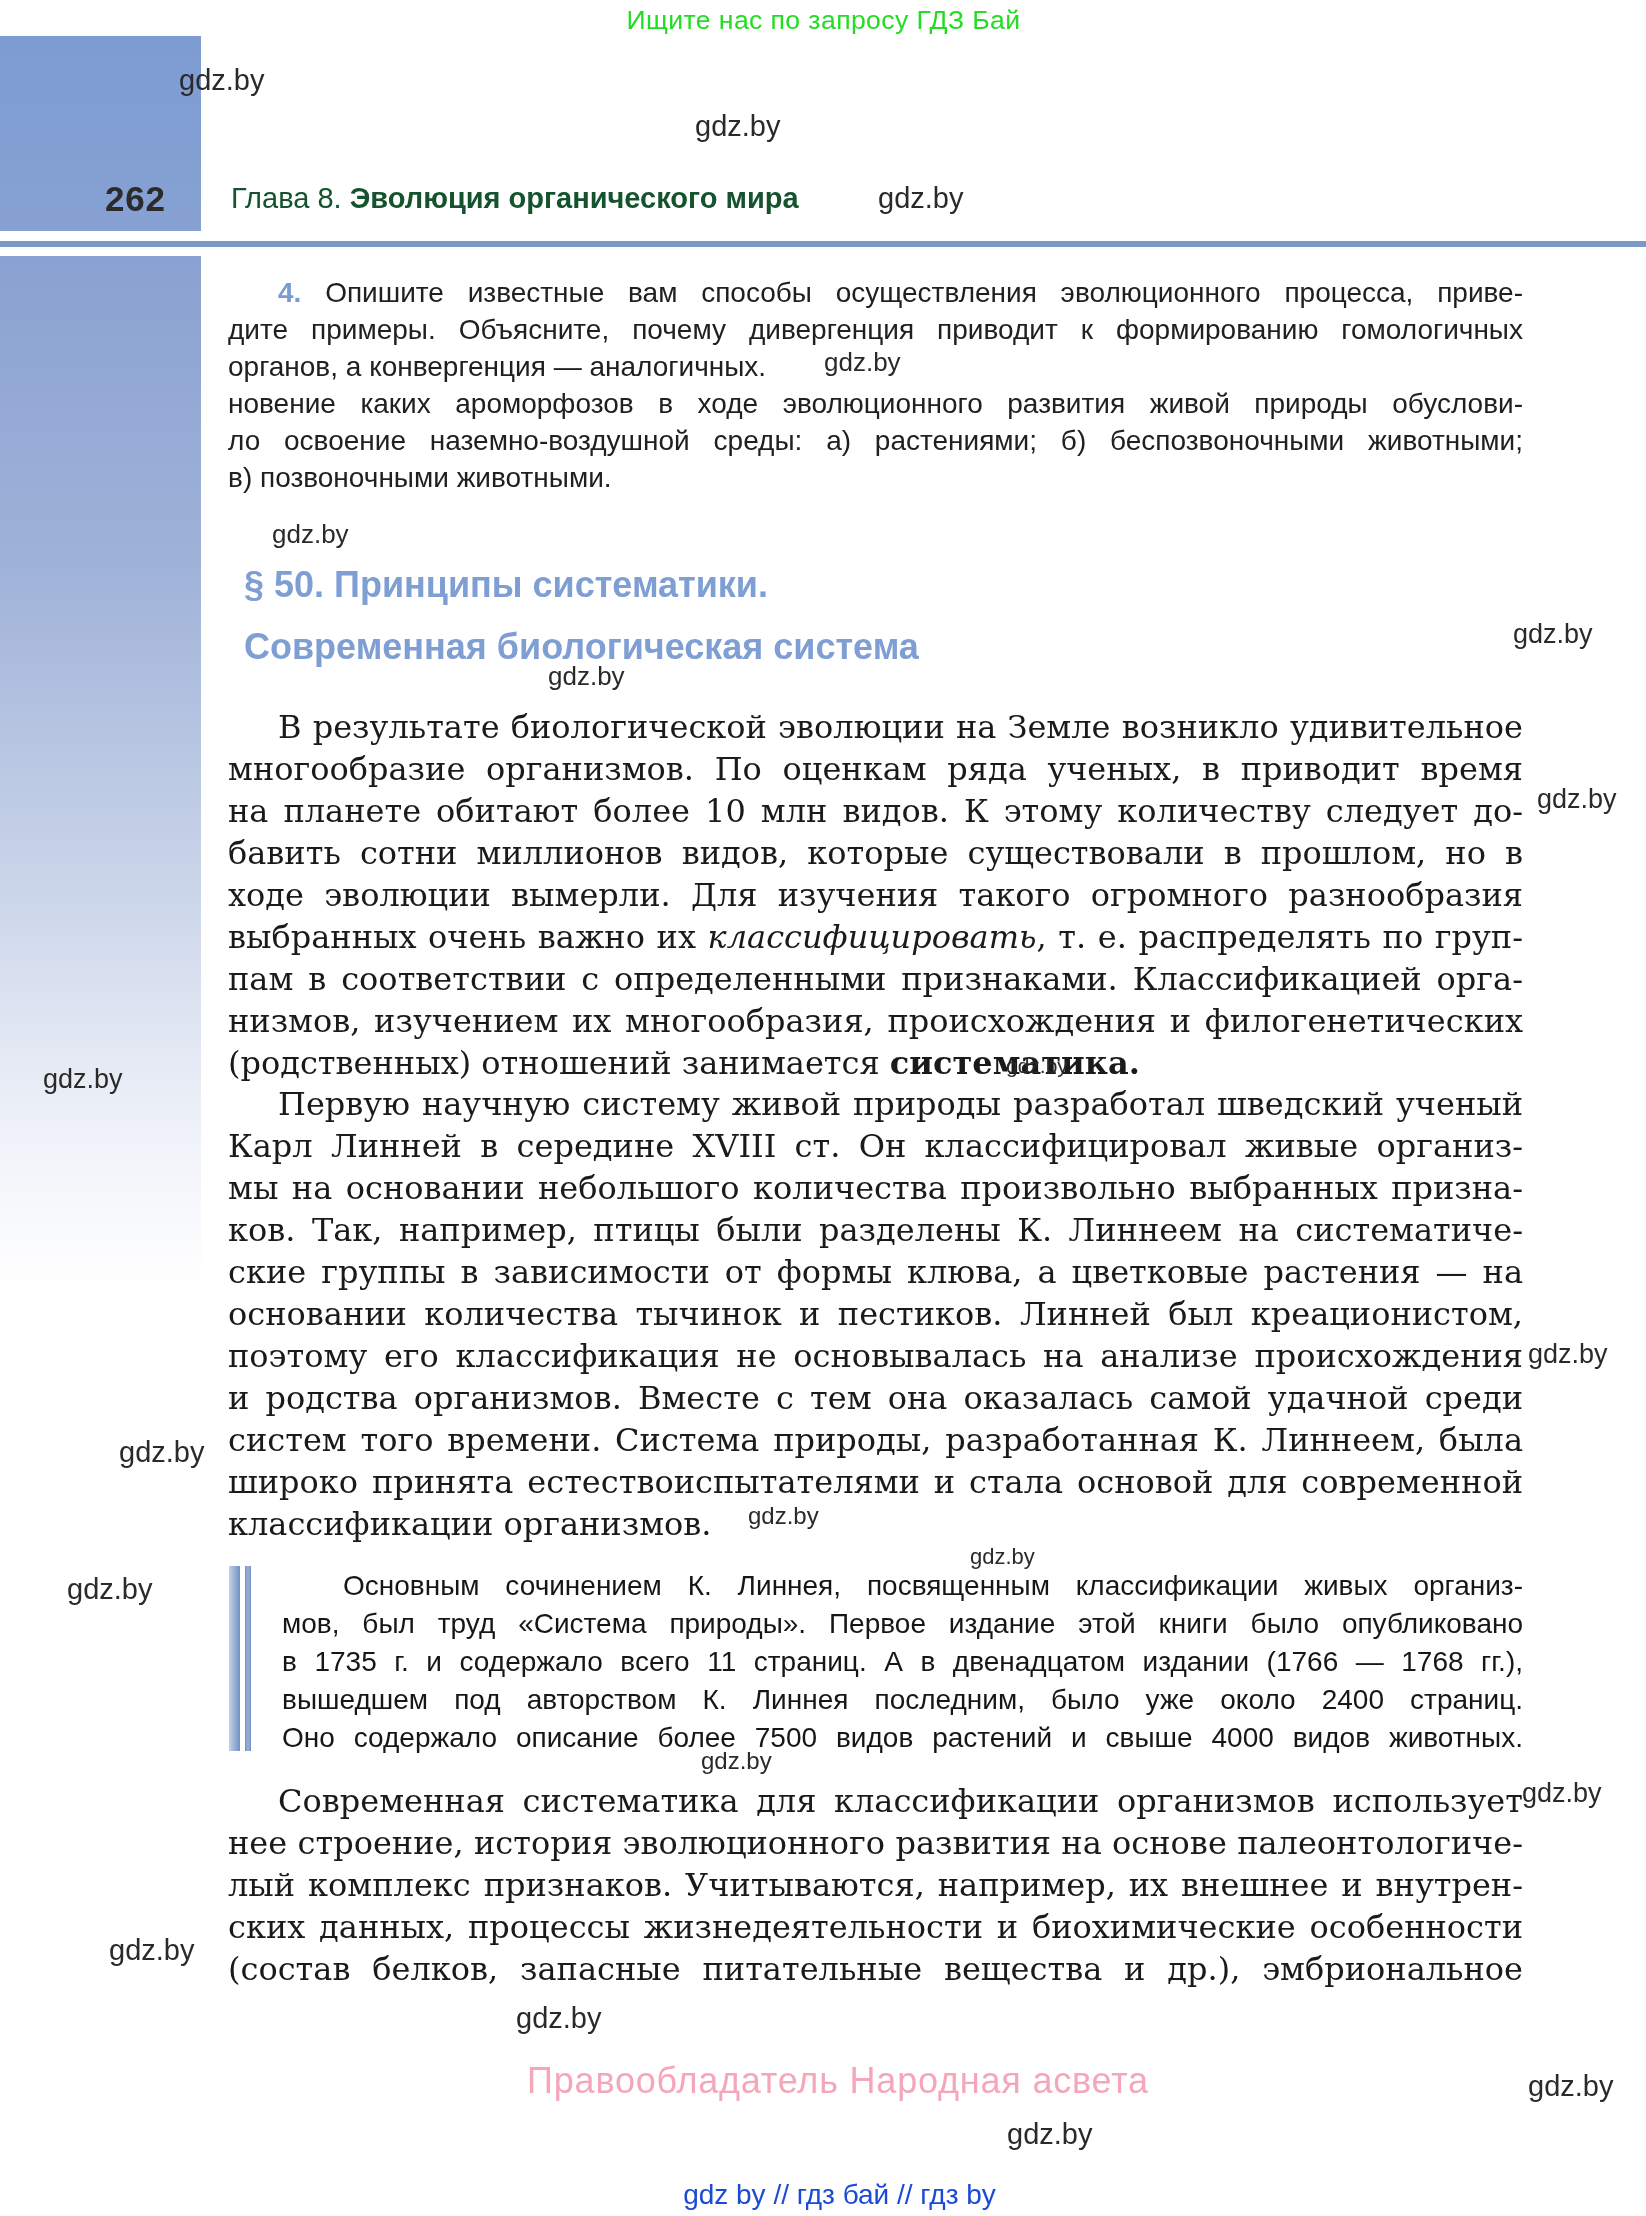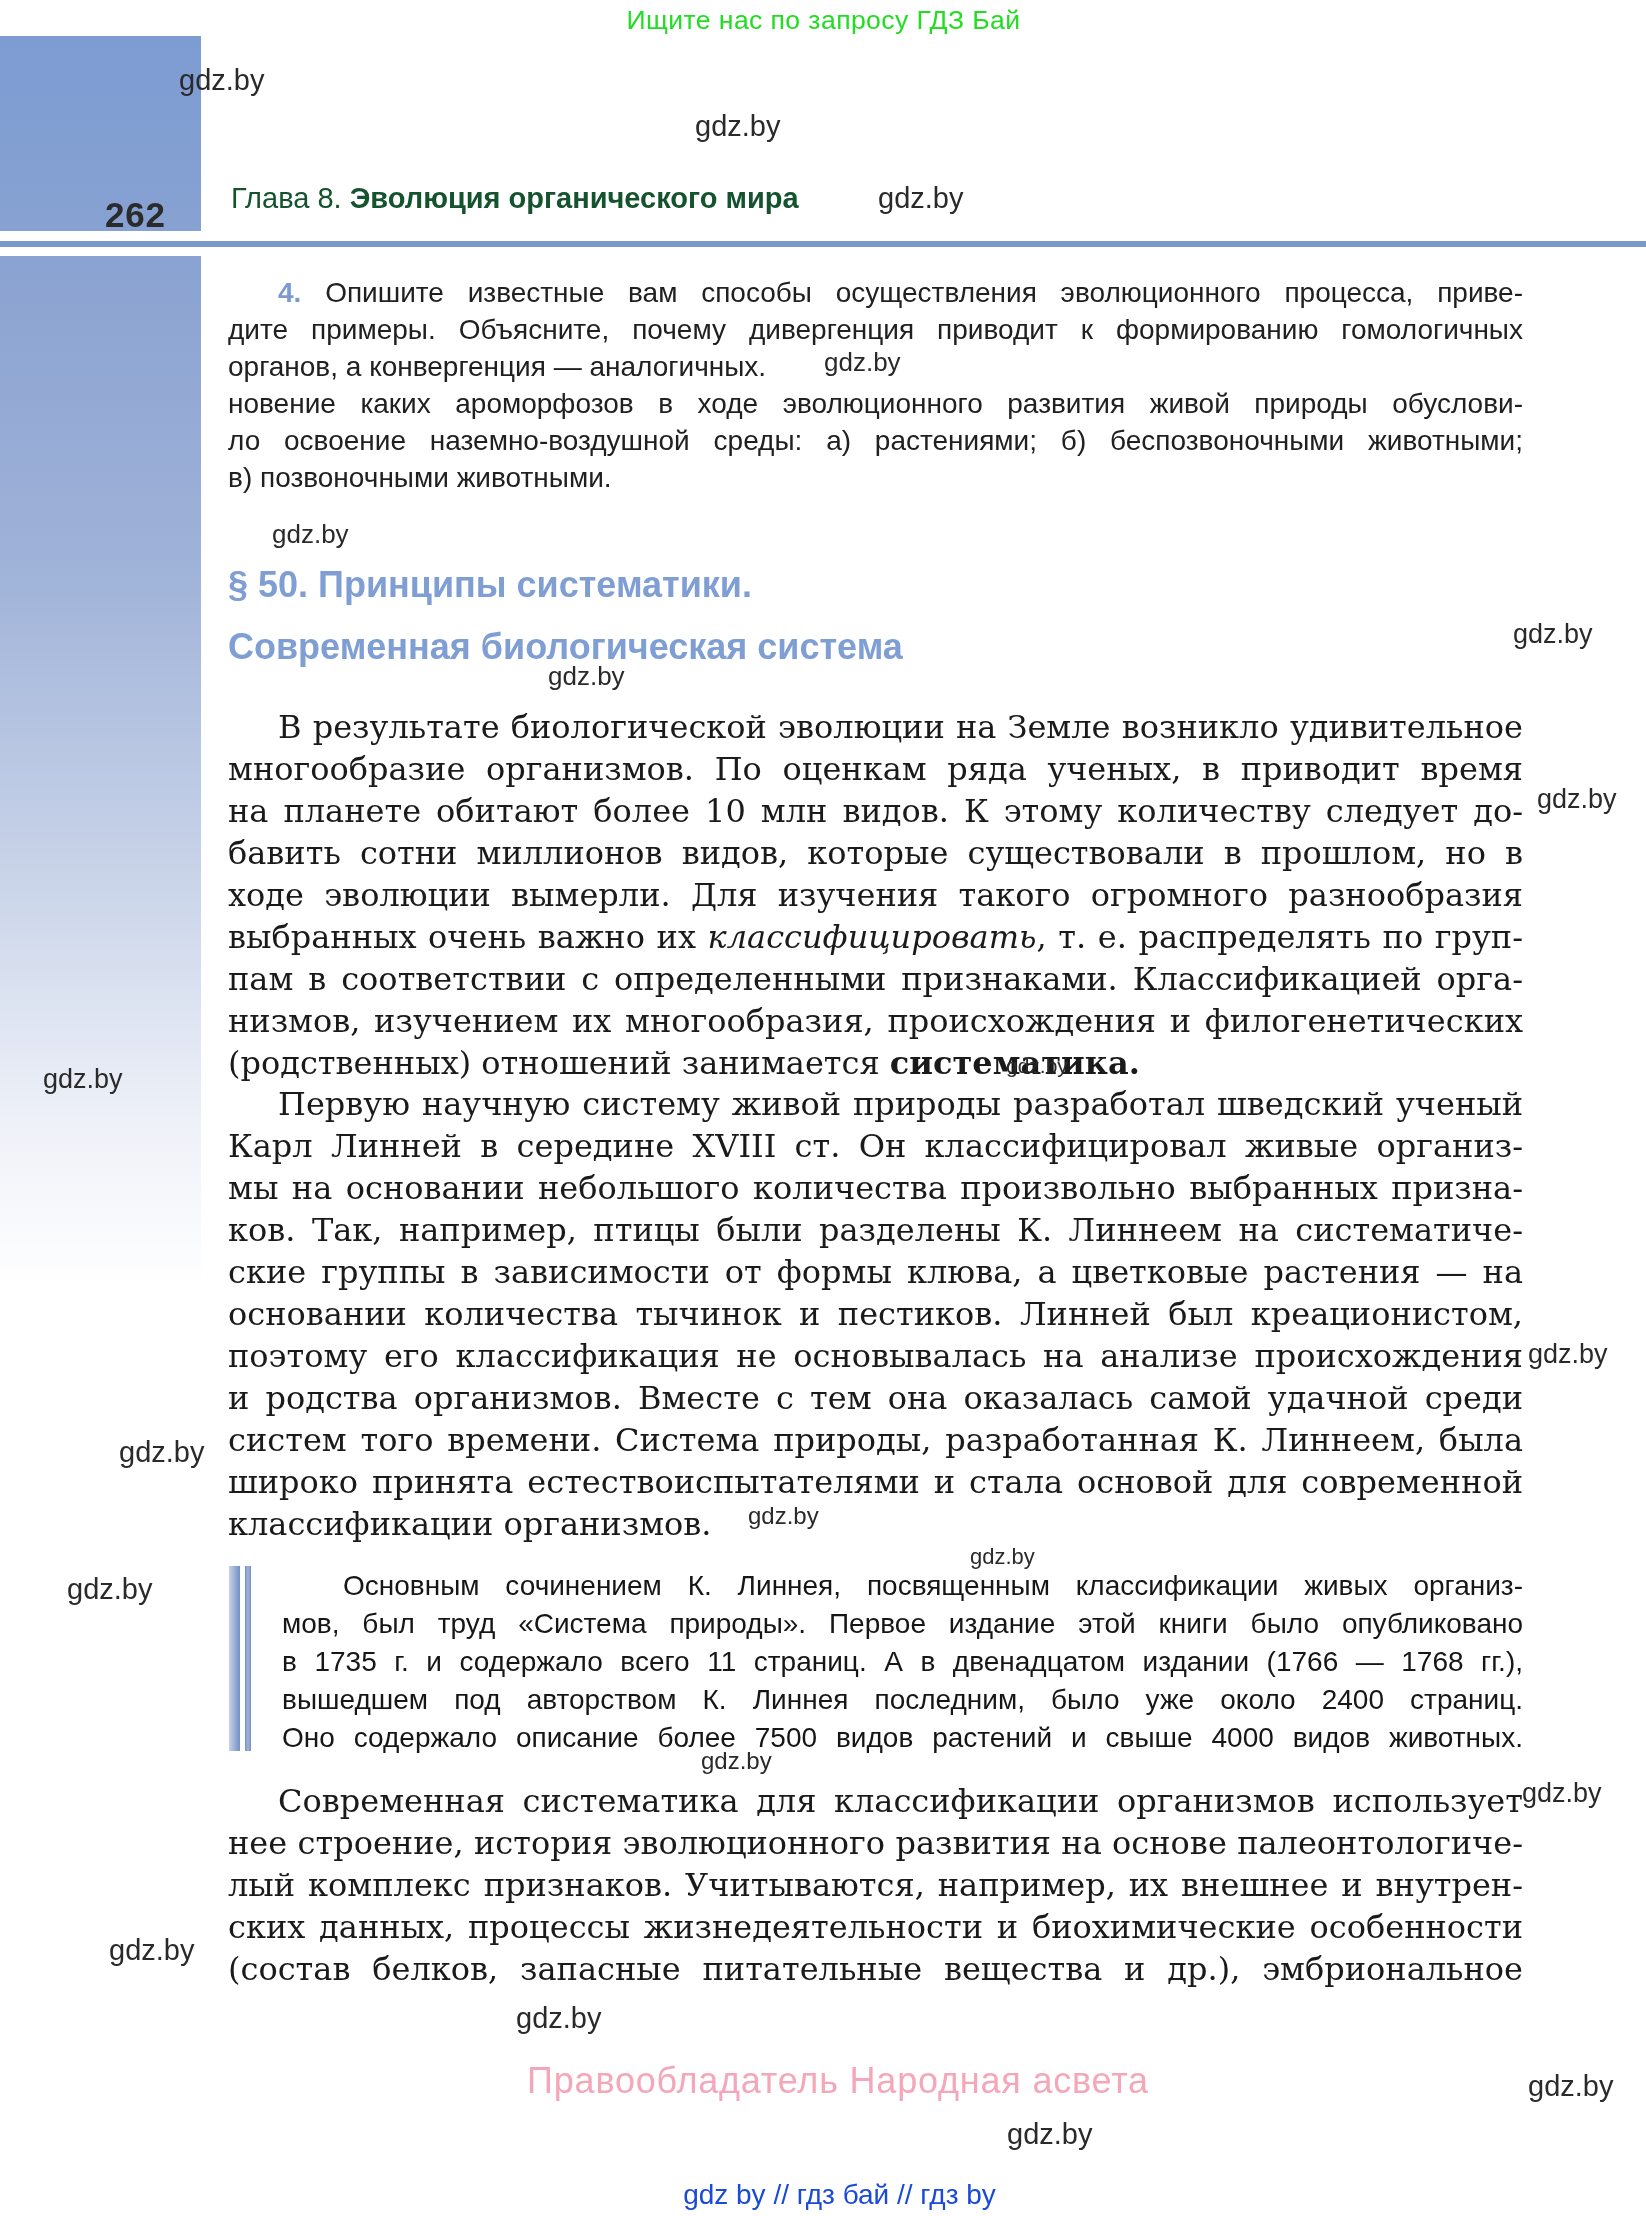--- a/index.html
+++ b/index.html
@@ -7,26 +7,26 @@
         font-family:"Liberation Sans",sans-serif;color:#1d1d1d;border-radius:24px;}
   .wm{position:absolute;color:#2a2a2a;font-family:"Liberation Sans",sans-serif;white-space:nowrap;}
   .banner{position:absolute;left:0;top:4.8px;width:1647px;text-align:center;color:#22dd22;
           font-size:26.6px;letter-spacing:0.4px;}
   .bar-top{position:absolute;left:0;top:36px;width:201px;height:195px;
            background:linear-gradient(180deg,#7d9cd2 0%,#87a1d2 100%);}
   .bar-bottom{position:absolute;left:0;top:256px;width:201px;height:1033px;
            background:linear-gradient(180deg,#8aa2d1 0%,#9fb2d8 30%,#ccd6ea 62%,#eef1f8 84%,#ffffff 100%);}
   .rule{position:absolute;left:0;top:241px;width:1647px;height:5.6px;background:#7b99c6;}
   .pagenum{position:absolute;left:105px;top:179px;width:87px;font-size:35px;font-weight:bold;
-           color:#2b2b2b;letter-spacing:0.8px;margin-top:16px;}
+           color:#2b2b2b;letter-spacing:0.8px;}
   .chapter{position:absolute;left:231px;top:182px;font-size:29px;color:#14532d;white-space:nowrap;}
   .chapter b{font-weight:bold;}
   .qblock{position:absolute;left:228px;top:274px;width:1295px;font-size:28px;color:#202020;}
   .qblock .ln{height:37px;line-height:37px;overflow:hidden;}
-  .heading{position:absolute;left:228px;top:554px;color:#7f9ed3;font-weight:bold;font-size:36px;}
+  .heading{position:absolute;left:244px;top:554px;color:#7f9ed3;font-weight:bold;font-size:36px;}
   .heading div{height:62px;line-height:62px;white-space:nowrap;}
   .serifp{position:absolute;left:228px;width:1295px;font-family:"DejaVu Serif","Liberation Serif",serif;
           font-size:32px;color:#1a1a1a;}
   .serifp .ln{height:42px;line-height:42px;overflow:hidden;}
   .quoteblock{position:absolute;left:282px;top:1567px;width:1241px;font-size:28px;color:#161616;}
   .quoteblock .ln{height:38px;line-height:38px;overflow:hidden;}
   .qbar1{position:absolute;left:229px;top:1566px;width:10.5px;height:185px;
          background:linear-gradient(90deg,#c7d2e8 0%,#8aa3cf 70%,#7490c2 100%);}
   .qbar2{position:absolute;left:245px;top:1566px;width:6.4px;height:185px;
          background:linear-gradient(90deg,#7490c2 0%,#9fb3d9 50%,#7490c2 100%);}

